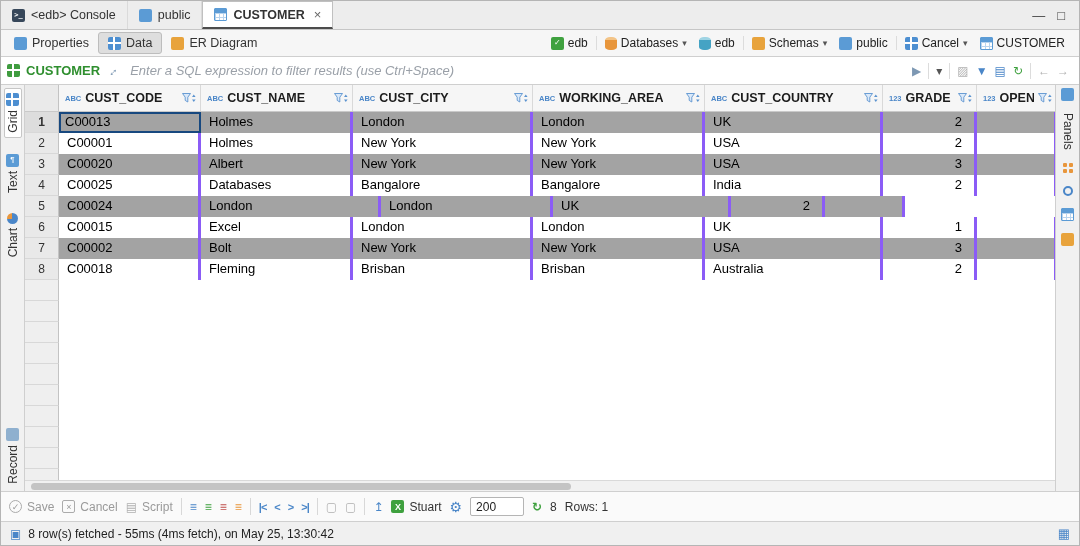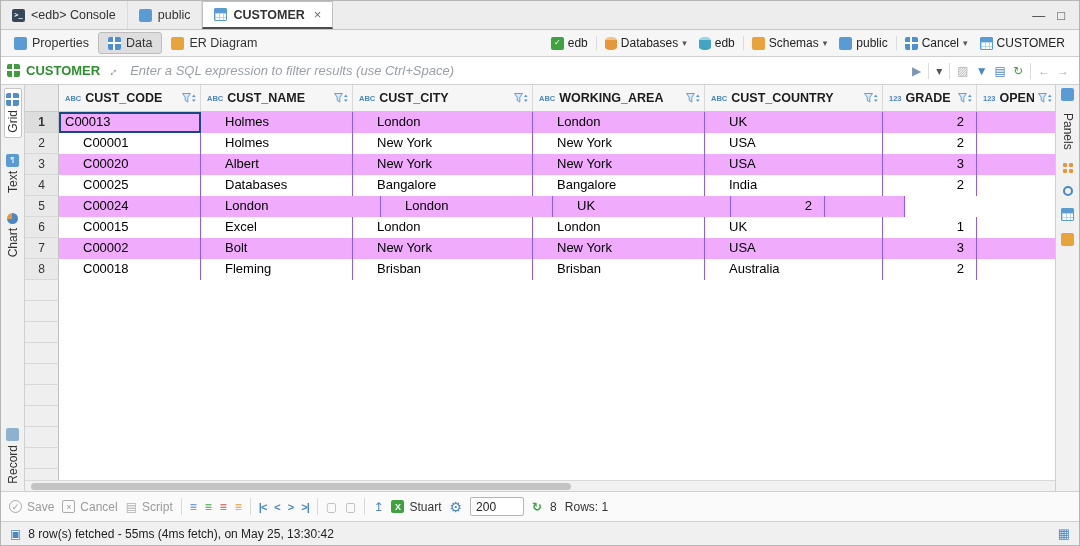--- a/index.html
+++ b/index.html
@@ -69,25 +69,25 @@
 
   .gridwrap{flex:1;display:flex;flex-direction:column;min-width:0;background:#fff}
   .ghead{flex:0 0 27px;height:27px;display:flex;background:#f6f6f6;border-bottom:1px solid #c9c9c9;overflow:hidden}
   .gcorner{width:34px;flex:0 0 34px;background:#eaeaea;border-right:1px solid #c3c3c3}
   .hcell{display:flex;align-items:center;gap:4px;padding:0 4px 0 6px;border-right:1px solid #d9d9d9;font-size:12.5px;overflow:hidden;white-space:nowrap;flex:0 0 auto}
   .ctype{font-size:7.5px;font-weight:bold;color:#4a86c8;flex:0 0 auto}
   .cname{font-weight:600;color:#1c1c1c;overflow:hidden;text-overflow:clip}
   .hfunnel{margin-left:auto;display:inline-flex;align-items:center;flex:0 0 auto}
   .gbody{flex:1;overflow:hidden;background:#fff}
   .grow{display:flex;height:21px}
-  .grow.stripe .gcell{background:#f0abfc}
+  .grow.stripe .gcell{background:#a3a3a3}
   .gut{width:34px;flex:0 0 34px;background:#e9e9e9;border-right:1px solid #c3c3c3;border-bottom:1px solid #d8d8d8;text-align:center;font-size:12px;color:#333;line-height:20px}
   .gut.cur{font-weight:bold;background:#dddddd}
   .grow.empty .gut{background:#efefef}
-  .gcell{height:21px;line-height:20px;padding:0 24px;border-right:1px solid #8b5cf6;font-size:13px;color:#000;overflow:hidden;white-space:nowrap;flex:0 0 auto}
+  .gcell{height:21px;line-height:20px;padding:0 8px;border-right:3px solid #8b5cf6;font-size:13px;color:#000;overflow:hidden;white-space:nowrap;flex:0 0 auto}
   .gcell.num{text-align:right;padding-right:12px}
   .gcell.sel{background:#fff;border:2px solid #17487f;line-height:16px;padding:0 4px}
   .hscroll{flex:0 0 11px;height:11px;background:#f1f1f1;border-top:1px solid #d9d9d9;position:relative}
   .thumb{position:absolute;left:6px;top:2px;width:540px;height:7px;background:#c4c4c4;border-radius:4px}
 
   
   .btoolbar{flex:0 0 30px;height:30px;background:#fafafa;border-top:1px solid #cfcfcf;display:flex;align-items:center;padding:0 8px;gap:8px;font-size:12px}
   .tbtn{display:flex;align-items:center;gap:5px;color:#9a9a9a}
   .circ{border:1px solid #ababab;border-radius:50%;width:13px;height:13px;font-size:9px;display:inline-flex;align-items:center;justify-content:center;color:#9a9a9a}
   .boxed{border:1px solid #ababab;border-radius:2px;width:13px;height:13px;font-size:9px;display:inline-flex;align-items:center;justify-content:center;color:#9a9a9a}

